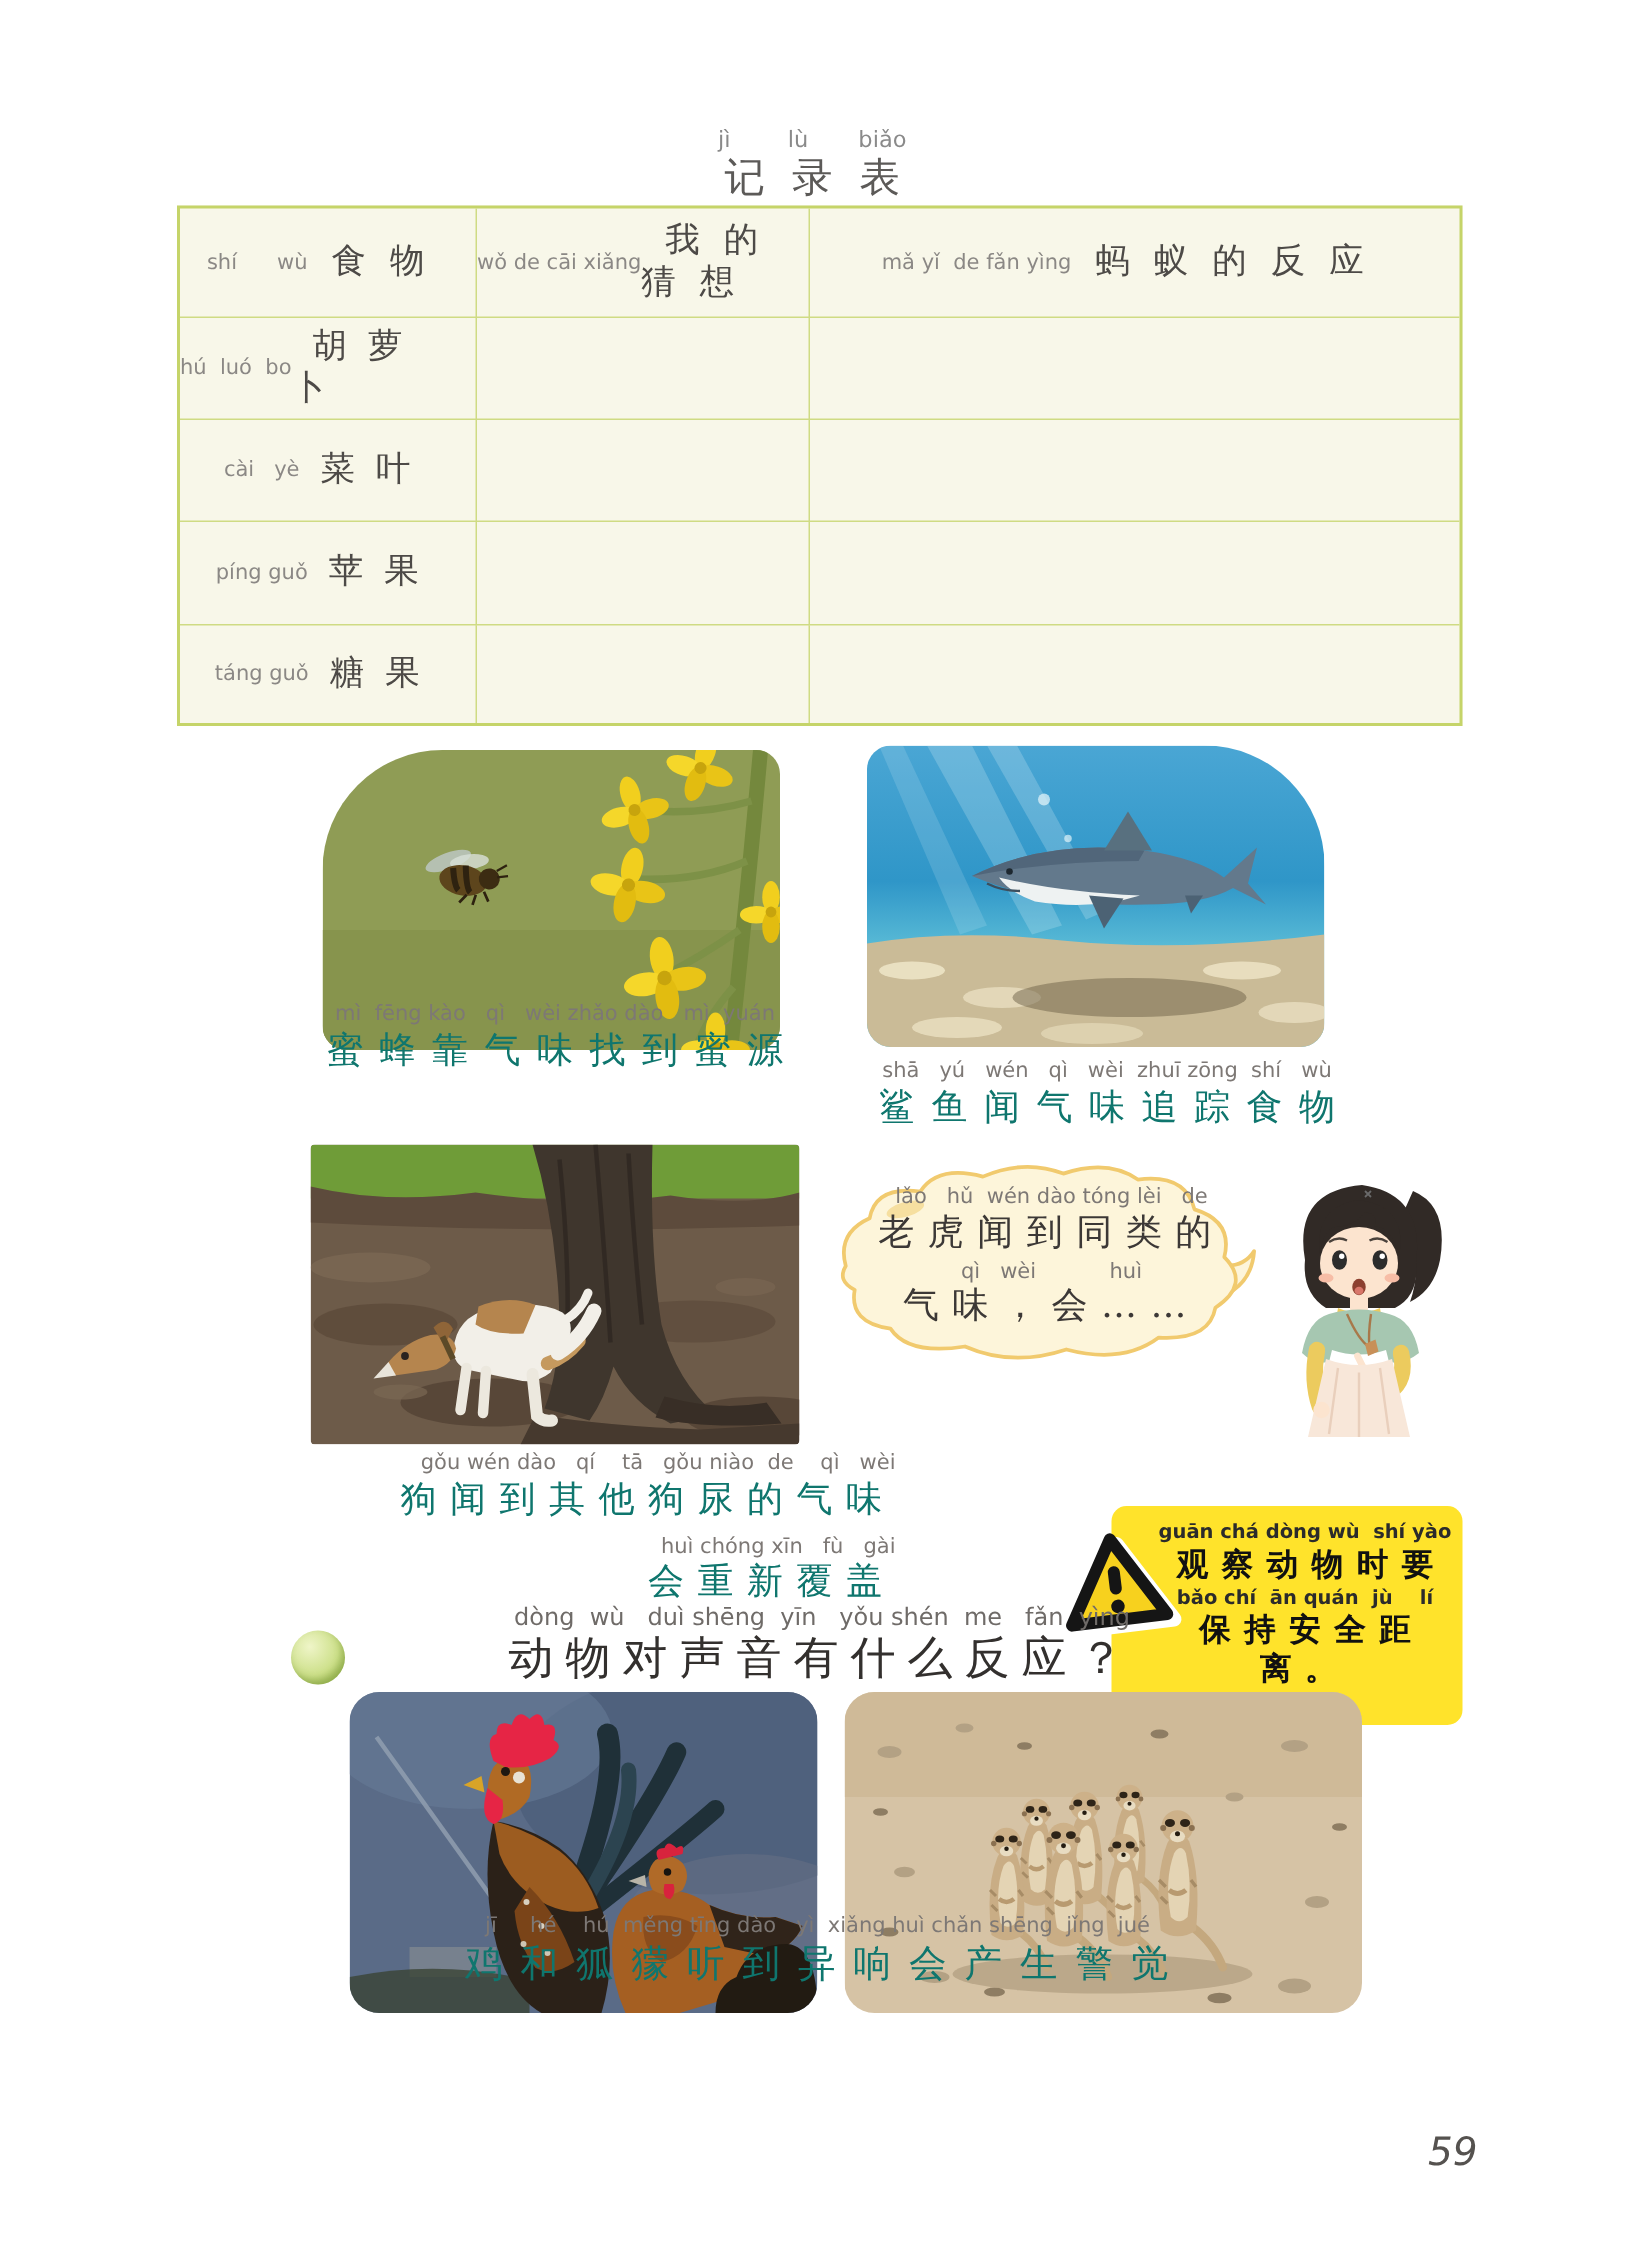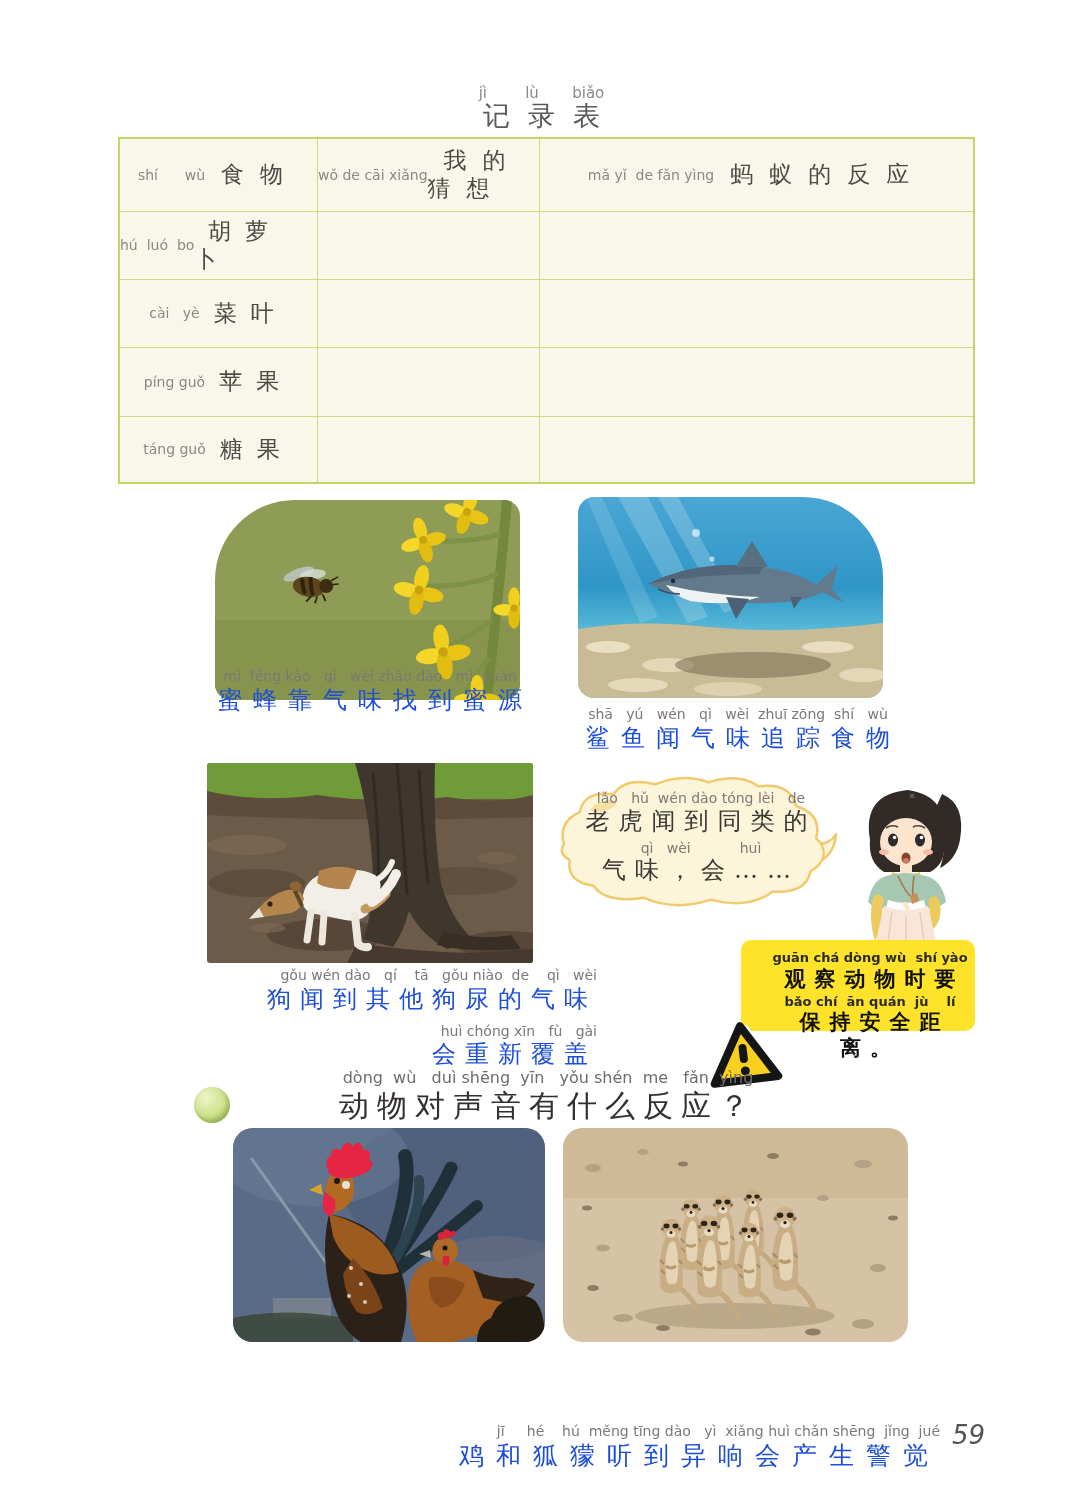--- a/index.html
+++ b/index.html
@@ -6,21 +6,21 @@
   html,body { background:#fff; }
   body { font-family:"DejaVu Sans", sans-serif; }
   .page { position:relative; width:1083px; height:1508px; background:#ffffff; overflow:hidden; }
 
   .pinyin { font-family:"DejaVu Sans", sans-serif; color:#7d7875; font-size:14px; line-height:1.2; white-space:pre; }
   .hanzi  { font-family:"DejaVu Serif", serif; color:#3d3937; line-height:1.2; }
 
   
   .title-block { position:absolute; top:84px; left:0; width:1083px; text-align:center; }
   .title-block .pinyin { font-size:15px; color:#8a8a8a; }
-  .title-block .hanzi { font-family:Liberation Mono, monospace; font-size:27px; color:#5c5a58; letter-spacing:18px; text-indent:18px; font-weight:500; }
+  .title-block .hanzi { font-family:Liberation Serif, serif; font-size:27px; color:#5c5a58; letter-spacing:18px; text-indent:18px; font-weight:500; }
 
   
   .record-table { position:absolute; left:118px; top:137px; width:857px; height:347px;
     display:grid; grid-template-columns:198px 222px 1fr; grid-template-rows:73px 68px 68px 69px 1fr;
     background:#f8f7e9; border:2.5px solid #c5d469; }
   .cell { border-right:1.5px solid #cfdb83; border-bottom:1.5px solid #cfdb83;
     display:flex; align-items:center; justify-content:center; }
   .cell.c3 { border-right:none;justify-content:center; } .cell.r5 { border-bottom:none; }
   .cell .pinyin { color:#8b8885; }
   .cell .hanzi { font-size:23px; color:#4d4a47; letter-spacing:14px; text-indent:14px; }
@@ -30,40 +30,40 @@
   .fig { position:absolute; overflow:hidden; }
   .fig svg { display:block; }
   .fig-bee { left:215px; top:500px; width:305px; height:200px; border-radius:80px 16px 16px 16px; }
   .fig-shark { left:578px; top:497px; width:305px; height:201px; border-radius:16px 80px 16px 16px; }
   .fig-dog { left:207px; top:763px; width:326px; height:200px; border-radius:3px; }
   .fig-rooster { left:233px; top:1128px; width:312px; height:214px; border-radius:20px; }
   .fig-meerkat { left:563px; top:1128px; width:345px; height:214px; border-radius:20px; }
 
   
   .cap { position:absolute; text-align:center; }
-  .cap .hanzi { font-size:24px; letter-spacing:11px; text-indent:11px; margin-top:1px; color:#1d4ed8; }
+  .cap .hanzi { font-size:24px; letter-spacing:11px; text-indent:11px; margin-top:1px; color:#0f766e; }
   .cap-bee { left:170px; top:668px; width:400px; }
   .cap-shark { left:553px; top:706px; width:370px; }
   .cap-dog { left:197px; top:967px; width:400px; text-align:right; }
   .cap-dog .hanzi { letter-spacing:9px; text-indent:0; }
   .cap-dog .line2 { margin-top:9px; }
-  .cap-bottom { left:150px; top:1423px; width:790px;text-align:right; }
+  .cap-bottom { left:150px; top:1276px; width:790px; }
   .cap-bottom .hanzi { font-size:25px; letter-spacing:12px; }
 
   
   .bubble { position:absolute; left:540px; top:770px; width:308px; height:150px; }
   .bubble svg { position:absolute; left:0; top:0; }
   .bubble-text { position:absolute; left:36px; top:20px; width:250px; text-align:center; }
   .bubble-text .hanzi { font-size:24px; letter-spacing:9px; color:#3c3836; }
   .bubble-text .line2 { margin-top:4px; }
 
   .girl { position:absolute; left:826px; top:778px; width:162px; height:182px; }
 
   
-  .warning-box { position:absolute; left:741px; top:940px; width:234px; height:91px;
+  .warning-box { position:absolute; left:741px; top:1004px; width:234px; height:146px;
     background:#ffe32b; border-radius:10px; padding:10px 4px 0 28px; text-align:center; }
   .warning-box .pinyin { color:#2b2b2b; font-weight:bold; font-size:13px; }
   .warning-box .hanzi { font-family:"DejaVu Serif", serif; font-weight:bold; font-size:21px;
     letter-spacing:9px; text-indent:9px; color:#111; }
   .warning-box .line2 { margin-top:3px; }
   .warning-triangle { position:absolute; left:704px; top:1020px; width:86px; height:78px; }
 
   
   .bullet { position:absolute; left:194px; top:1087px; width:36px; height:36px; border-radius:50%;
     background:radial-gradient(circle at 35% 30%, #eff5c8, #cde08a 55%, #a3c156 90%);

